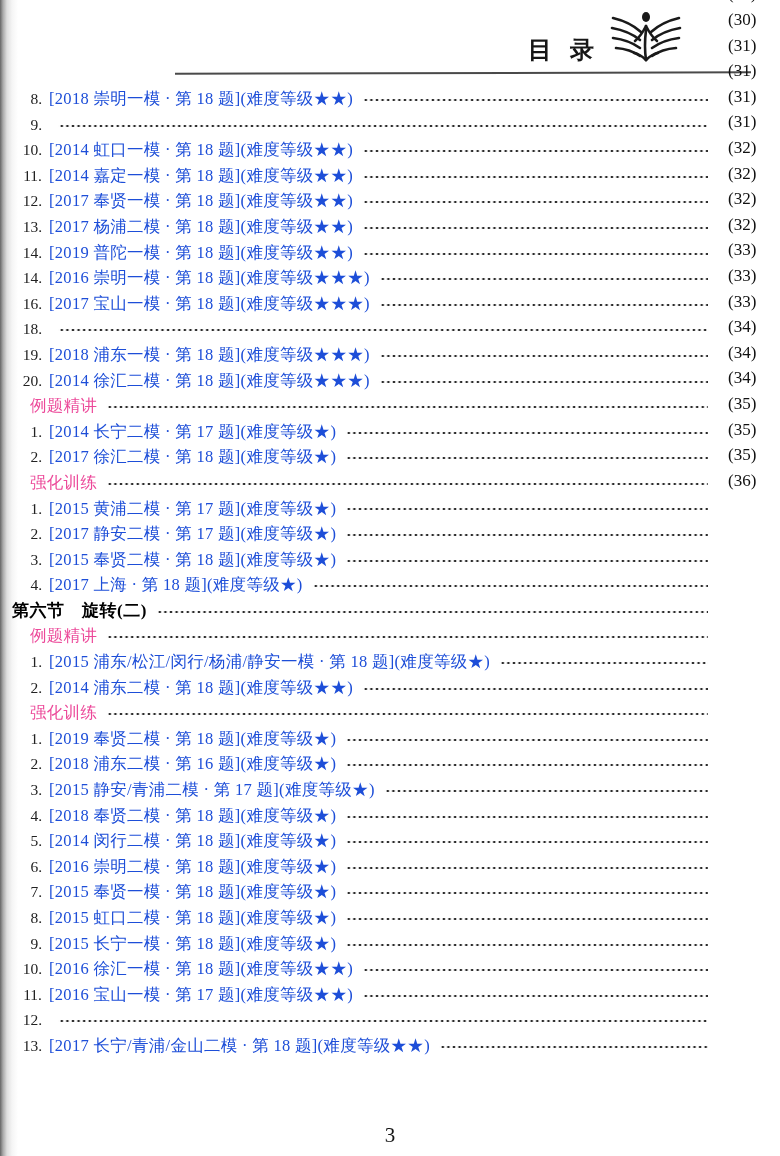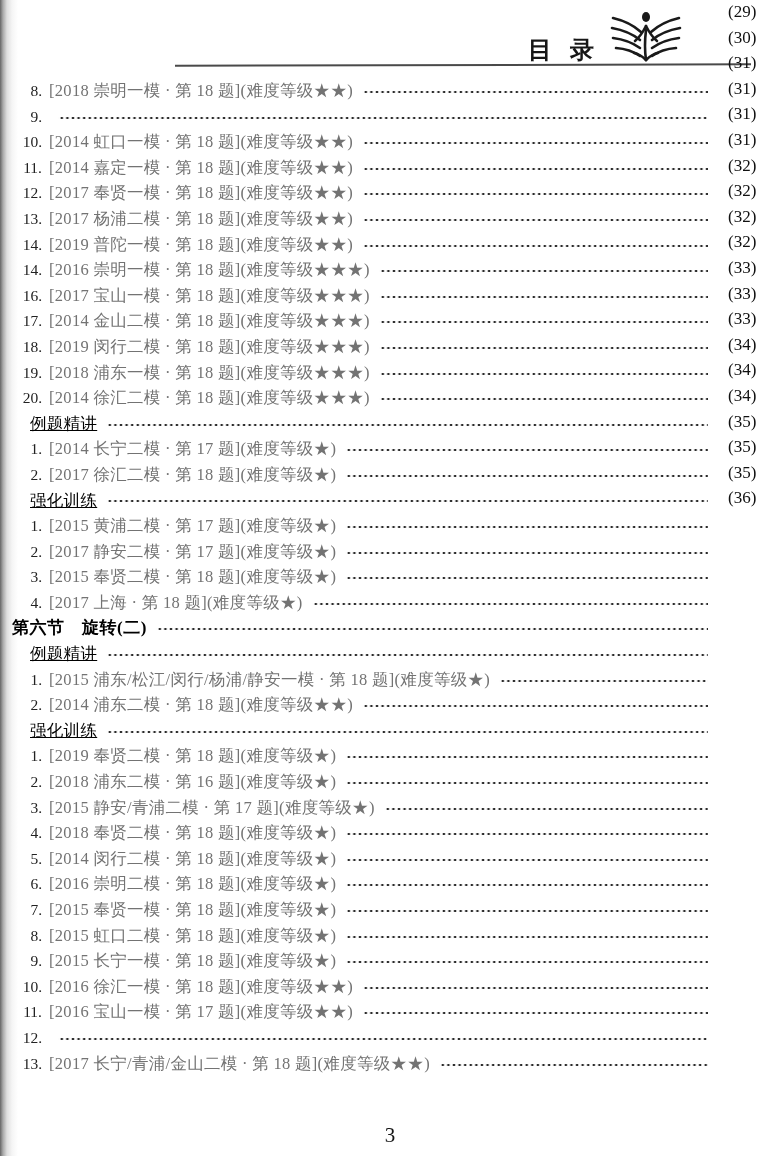--- a/index.html
+++ b/index.html
@@ -17,21 +17,21 @@
     background: linear-gradient(to right, #4a4a4a 0px, #9a9a9a 3px, #d9d9d9 7px, #f3f3f3 12px, #ffffff 18px);
     opacity: .85;
     pointer-events: none;
   }
 
   .page { position: relative; width: 780px; height: 1156px; padding: 0 14px 0 12px; }
 
   
   .header {
     position: relative;
-    height: 66px;
+    height: 74px;
   }
   .header-inner {
     position: absolute; right: 84px; top: 10px;
     display: flex; align-items: center; gap: 14px;
   }
   .doc-title {
     font-size: 24px;
     font-weight: 600;
     letter-spacing: 2px;
     color: #161616;
@@ -57,30 +57,30 @@
   }
   .row .num {
     display: inline-block;
     width: 30px;
     text-align: right;
     margin-right: 7px;
     font-size: 15.5px;
     color: #222;
     flex: 0 0 auto;
   }
-  .row .label { flex: 0 1 auto; color: #737373; letter-spacing: .3px; }
+  .row .label { flex: 0 1 auto; color: #1d4ed8; letter-spacing: .3px; }
   .row.section .label {
     font-weight: 700;
     color: #000;
     font-size: 17px;
     letter-spacing: .5px;
   }
   .row.section { padding-left: 0px; }
   .row.subheader { padding-left: 18px; }
-  .row.subheader .label { color: #000000; text-decoration: underline; }
+  .row.subheader .label { color: #ec4899; }
   .leader {
     flex: 1 1 auto;
     min-width: 16px;
     align-self: stretch;
     margin: 0 8px 0 9px;
     background-image: radial-gradient(circle, #2b2b2b 1.3px, transparent 1.55px);
     background-size: 5.6px 6px;
     background-repeat: repeat-x;
     background-position: 1px 56%;
   }
@@ -183,28 +183,21 @@
         <span class="leader"></span>
         <span class="page">(25)</span>
       </div>
       <div class="row item">
         <span class="num">16.</span>
         <span class="label">[2017 宝山一模 · 第 18 题](难度等级★★★)</span>
         <span class="leader"></span>
         <span class="page">(26)</span>
       </div>
       <div class="row item">
-        <span class="num">17.</span>
-        <span class="label">[2014 金山二模 · 第 18 题](难度等级★★★)</span>
-        <span class="leader"></span>
-        <span class="page">(26)</span>
-      </div>
-      <div class="row item">
         <span class="num">18.</span>
-        <span class="label">[2019 闵行二模 · 第 18 题](难度等级★★★)</span>
         <span class="leader"></span>
         <span class="page">(26)</span>
       </div>
       <div class="row item">
         <span class="num">19.</span>
         <span class="label">[2018 浦东一模 · 第 18 题](难度等级★★★)</span>
         <span class="leader"></span>
         <span class="page">(27)</span>
       </div>
       <div class="row item">

